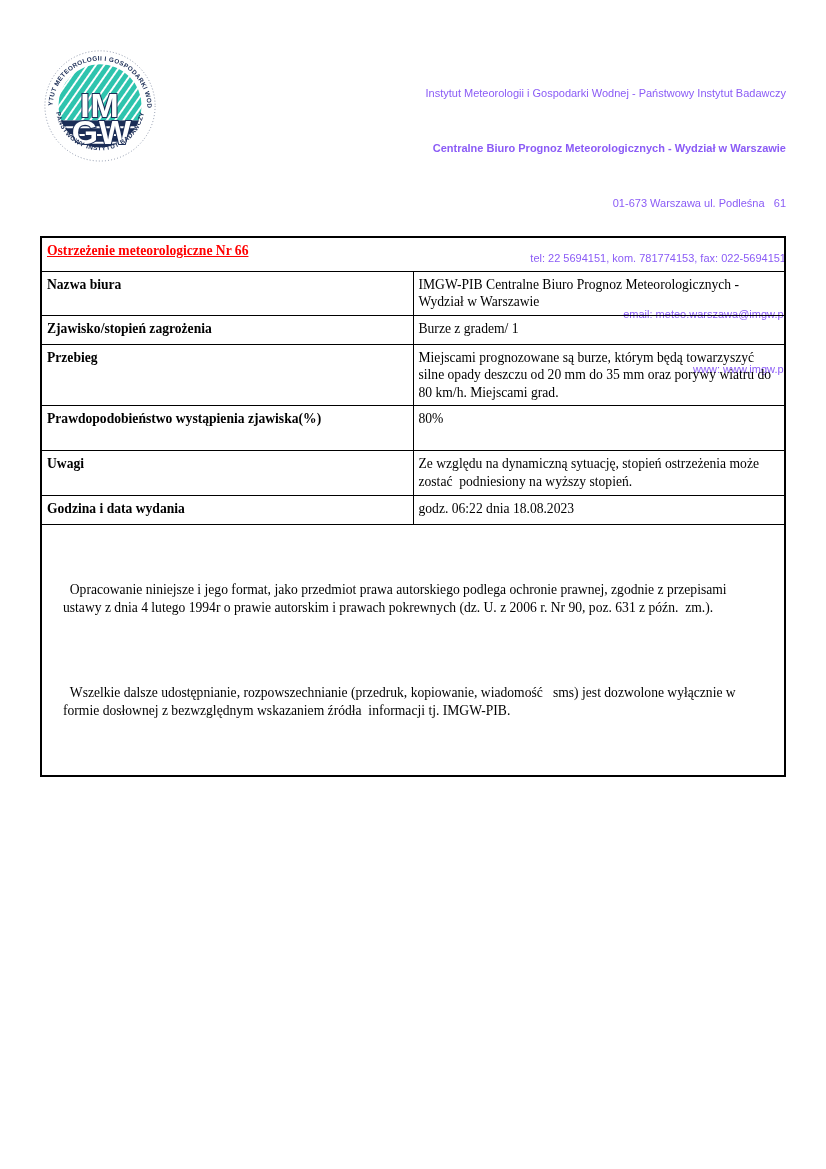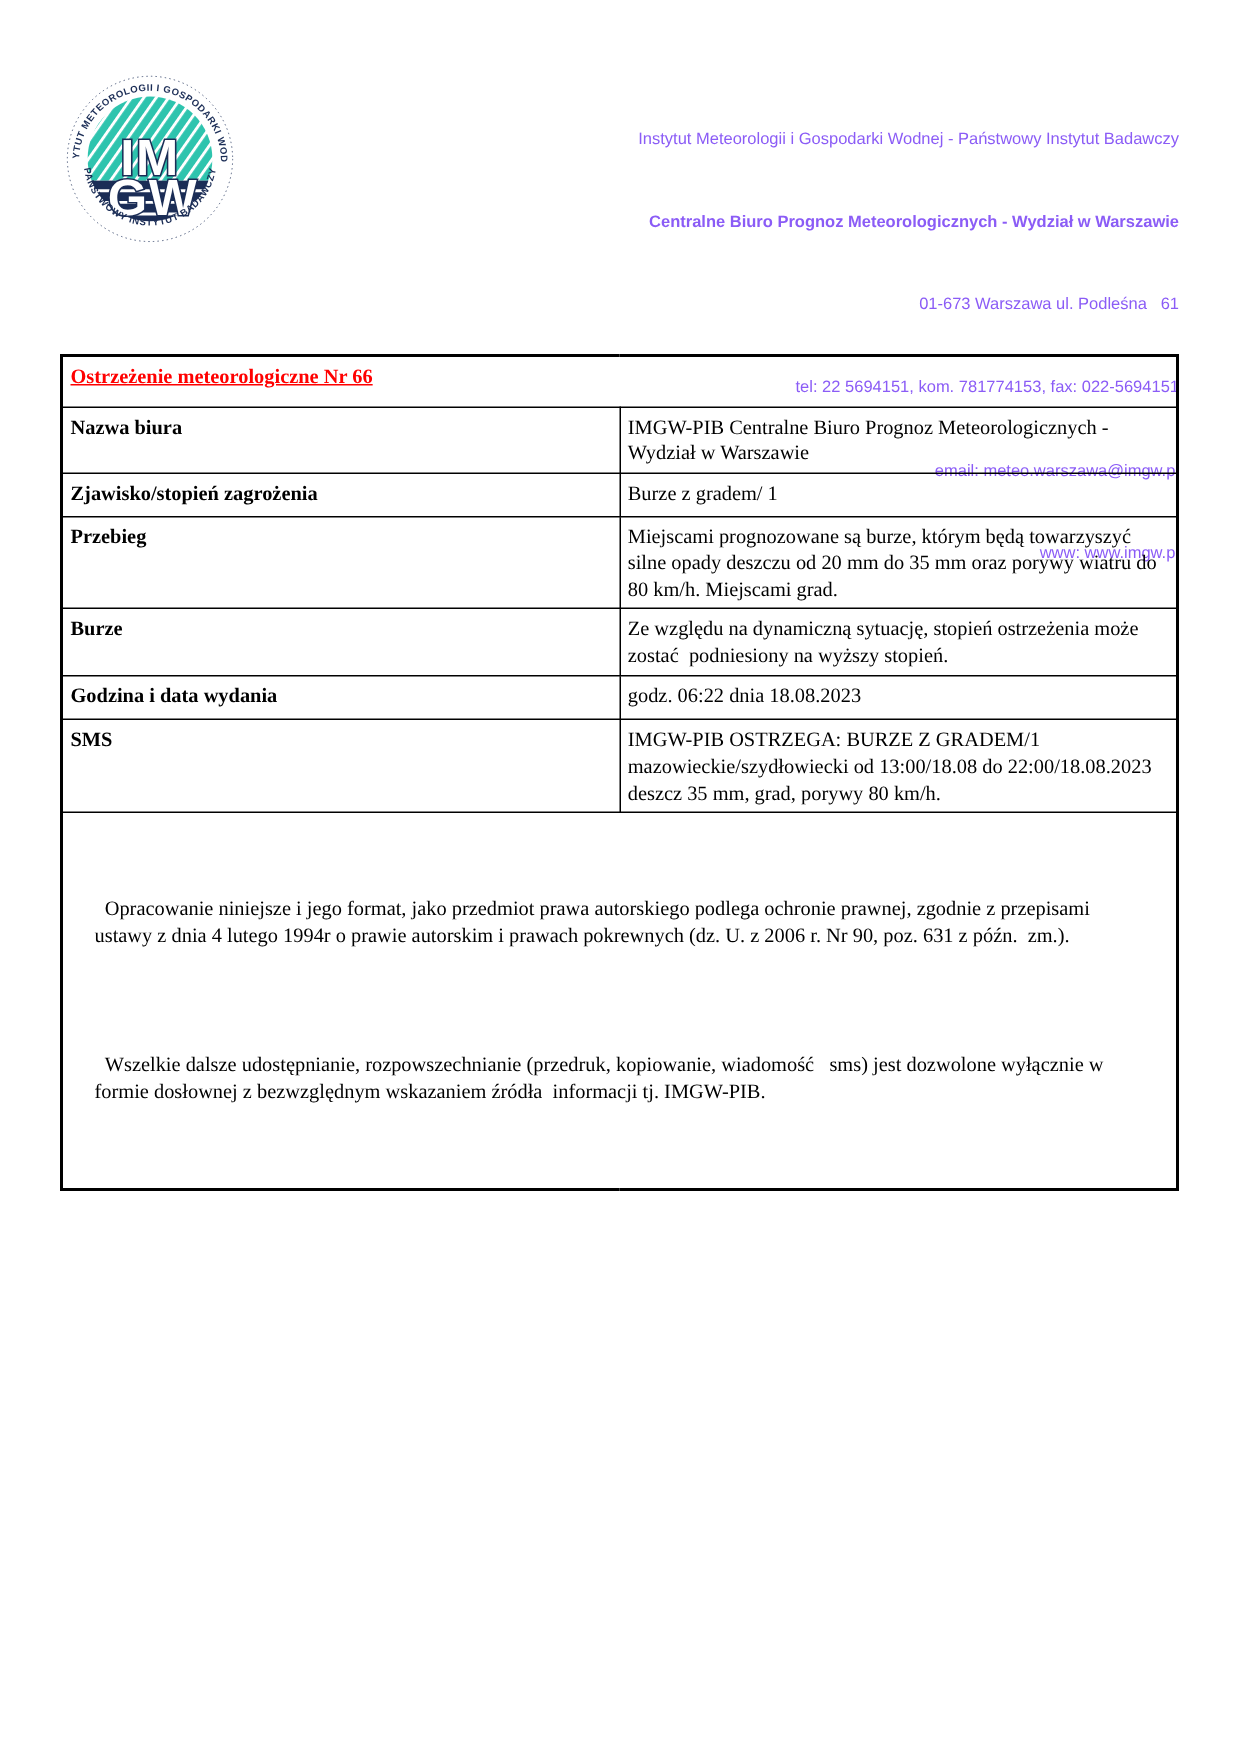--- a/index.html
+++ b/index.html
@@ -108,35 +108,35 @@
     <td>Burze z gradem/ 1</td>
   </tr>
 
 
 
   <tr class="h45">
     <td class="label-cell">Przebieg</td>
     <td>Miejscami prognozowane są burze, którym będą towarzyszyć  silne opady deszczu od 20 mm do 35 mm oraz porywy wiatru do 80 km/h. Miejscami grad.</td>
   </tr>
 
+  <tr class="h45">
+    <td class="label-cell">Prawdopodobieństwo wystąpienia zjawiska(%)</td>
+    <td>80%</td>
+  </tr>
 
   <tr class="h45">
-    <td class="label-cell">Burze</td>
+    <td class="label-cell">Uwagi</td>
     <td>Ze względu na dynamiczną sytuację, stopień ostrzeżenia może zostać  podniesiony na wyższy stopień.</td>
   </tr>
 
   <tr class="h28">
     <td class="label-cell">Godzina i data wydania</td>
     <td>godz. 06:22 dnia 18.08.2023</td>
   </tr>
 
-  <tr class="h45">
-    <td class="label-cell">SMS</td>
-    <td>IMGW-PIB OSTRZEGA: BURZE Z GRADEM/1 mazowieckie/szydłowiecki od 13:00/18.08 do 22:00/18.08.2023 deszcz 35 mm, grad, porywy 80 km/h.</td>
-  </tr>
 
   <tr>
     <td class="footer-cell" colspan="2">
       <p>  Opracowanie niniejsze i jego format, jako przedmiot prawa autorskiego podlega ochronie prawnej, zgodnie z przepisami ustawy z dnia 4 lutego 1994r o prawie autorskim i prawach pokrewnych (dz. U. z 2006 r. Nr 90, poz. 631 z późn.  zm.).</p>
       <p>  Wszelkie dalsze udostępnianie, rozpowszechnianie (przedruk, kopiowanie, wiadomość   sms) jest dozwolone wyłącznie w formie dosłownej z bezwzględnym wskazaniem źródła  informacji tj. IMGW-PIB.</p>
     </td>
   </tr>
 </tbody>
   </table>
 

